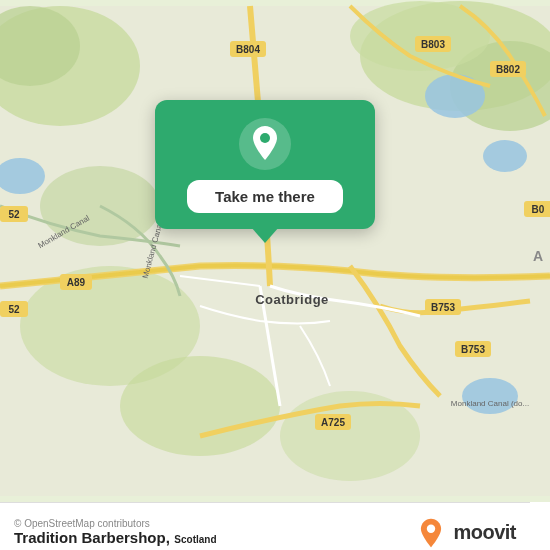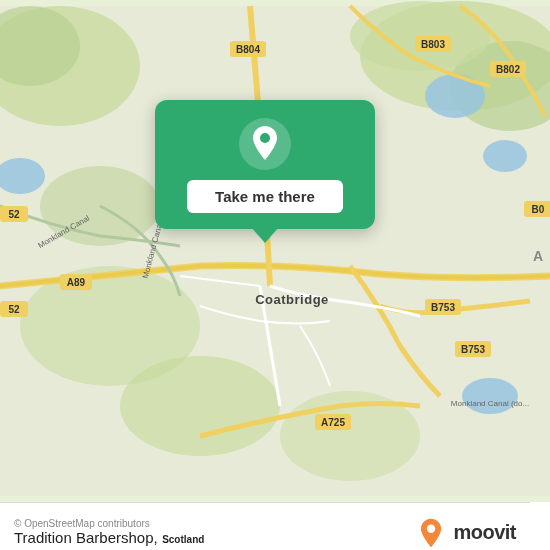--- a/index.html
+++ b/index.html
@@ -52,21 +52,21 @@
     .pin-icon {
       width: 52px;
       height: 52px;
       margin-bottom: 10px;
     }
 
     #take-me-there-btn {
       background: white;
       color: #333;
       border: none;
-      border-radius: 6px;
+      border-radius: 12px;
       padding: 8px 28px;
       font-size: 15px;
       font-weight: 600;
       cursor: pointer;
       white-space: nowrap;
     }
 
     
     #bottom-bar {
       width: 530px;
@@ -84,21 +84,21 @@
       flex-direction: column;
     }
 
     #attribution {
       font-size: 10px;
       color: #888;
     }
 
     #place-name {
       font-size: 15px;
-      font-weight: 400;
+      font-weight: 700;
       color: #222;
       margin-top: 18px;
     }
 
     #moovit-logo {
       display: flex;
       align-items: center;
       gap: 6px;
     }
 

